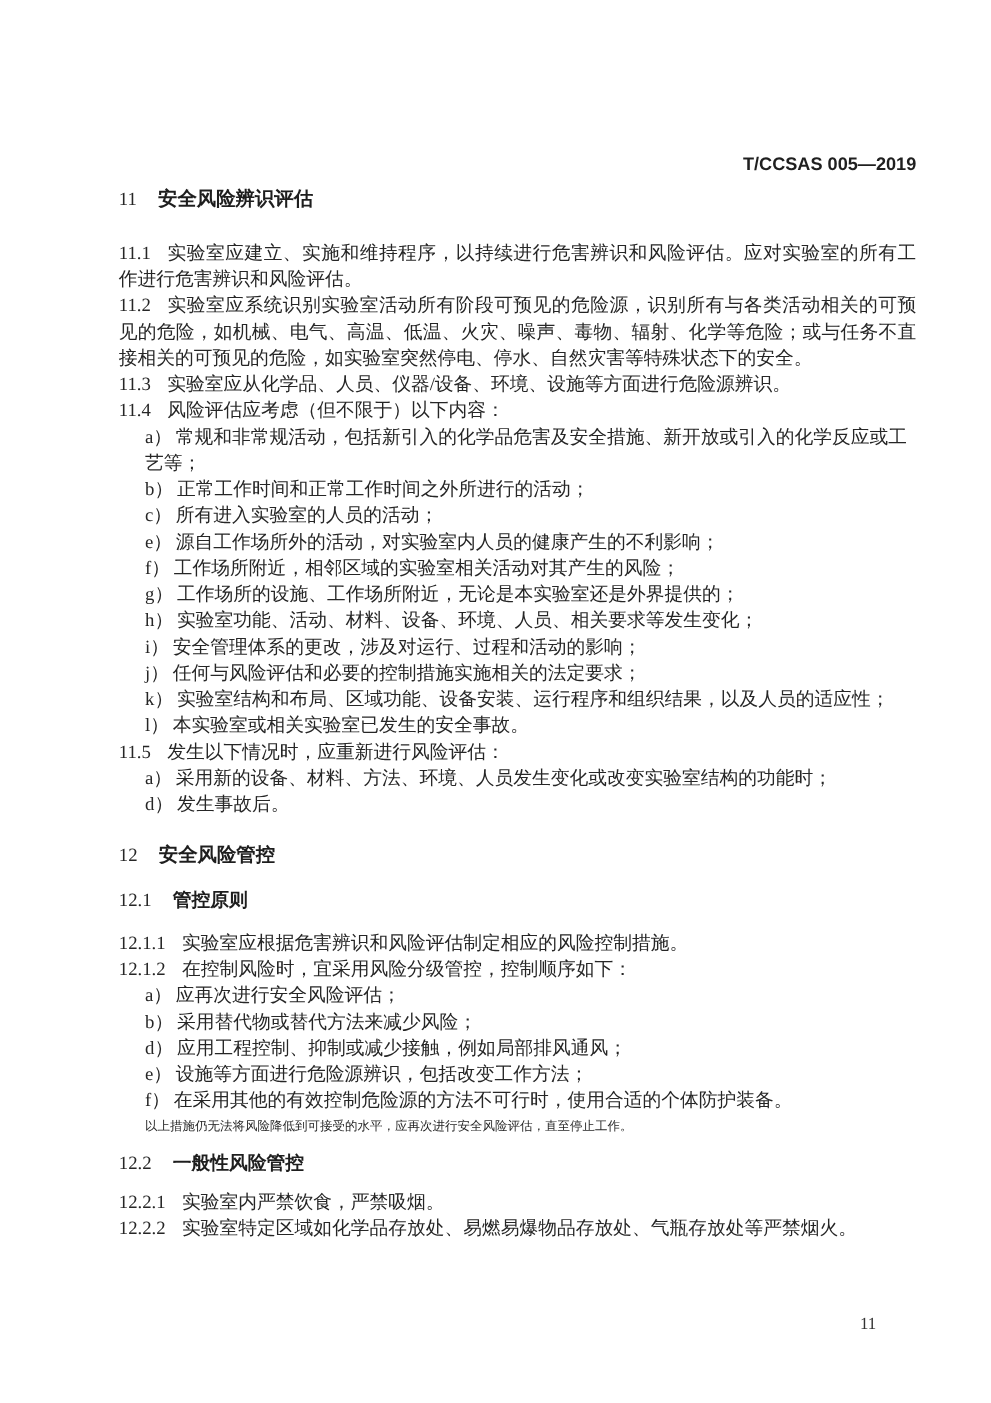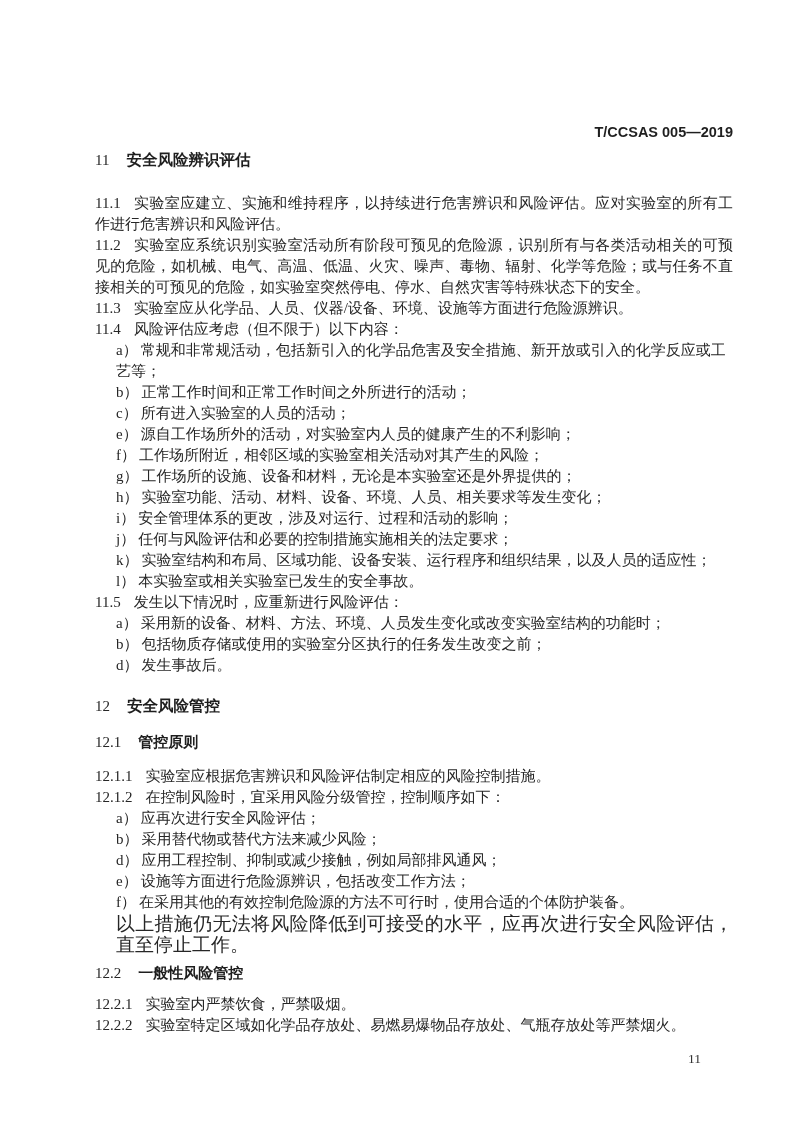--- a/index.html
+++ b/index.html
@@ -79,23 +79,24 @@
     padding-left: 21px;
     font-size: 15px;
     line-height: 21px;
   }
   .item .label {
     margin-right: 3px;
   }
   p.note {
     margin: 0;
     padding-left: 21px;
-    font-size: 19px;
+    font-size: 10px;
     line-height: 21px;
     text-align: justify;
+    font-family: Liberation Mono, monospace;
   }
   .page-number {
     position: absolute;
     left: 688px;
     top: 1051px;
     font-size: 13.5px;
     line-height: 16px;
     color: #333333;
     font-family: "Liberation Serif", serif;
   }
@@ -126,35 +127,34 @@
   <p class="clause">
     <span class="num">11.4</span><span>风险评估应考虑（但不限于）以下内容：</span>
   </p>
 
   <div class="item-list">
     <div class="item"><span class="label">a）</span><span>常规和非常规活动，包括新引入的化学品危害及安全措施、新开放或引入的化学反应或工艺等；</span></div>
     <div class="item"><span class="label">b）</span><span>正常工作时间和正常工作时间之外所进行的活动；</span></div>
     <div class="item"><span class="label">c）</span><span>所有进入实验室的人员的活动；</span></div>
     <div class="item"><span class="label">e）</span><span>源自工作场所外的活动，对实验室内人员的健康产生的不利影响；</span></div>
     <div class="item"><span class="label">f）</span><span>工作场所附近，相邻区域的实验室相关活动对其产生的风险；</span></div>
-    <div class="item"><span class="label">g）</span><span>工作场所的设施、设备和材料，无论是本实验室还是外界提供的；</span></div>
+    <div class="item"><span class="label">g）</span><span>工作场所的设施、工作场所附近，无论是本实验室还是外界提供的；</span></div>
     <div class="item"><span class="label">h）</span><span>实验室功能、活动、材料、设备、环境、人员、相关要求等发生变化；</span></div>
     <div class="item"><span class="label">i）</span><span>安全管理体系的更改，涉及对运行、过程和活动的影响；</span></div>
     <div class="item"><span class="label">j）</span><span>任何与风险评估和必要的控制措施实施相关的法定要求；</span></div>
     <div class="item"><span class="label">k）</span><span>实验室结构和布局、区域功能、设备安装、运行程序和组织结果，以及人员的适应性；</span></div>
     <div class="item"><span class="label">l）</span><span>本实验室或相关实验室已发生的安全事故。</span></div>
   </div>
 
   <p class="clause">
     <span class="num">11.5</span><span>发生以下情况时，应重新进行风险评估：</span>
   </p>
 
   <div class="item-list">
     <div class="item"><span class="label">a）</span><span>采用新的设备、材料、方法、环境、人员发生变化或改变实验室结构的功能时；</span></div>
-    <div class="item"><span class="label">b）</span><span>包括物质存储或使用的实验室分区执行的任务发生改变之前；</span></div>
     <div class="item"><span class="label">d）</span><span>发生事故后。</span></div>
   </div>
 
   <h2 class="section-heading second">
     <span class="h-num">12</span><span class="h-title">安全风险管控</span>
   </h2>
 
   <h3 class="sub-heading">
     <span class="h-num">12.1</span><span class="h-title">管控原则</span>
   </h3>

